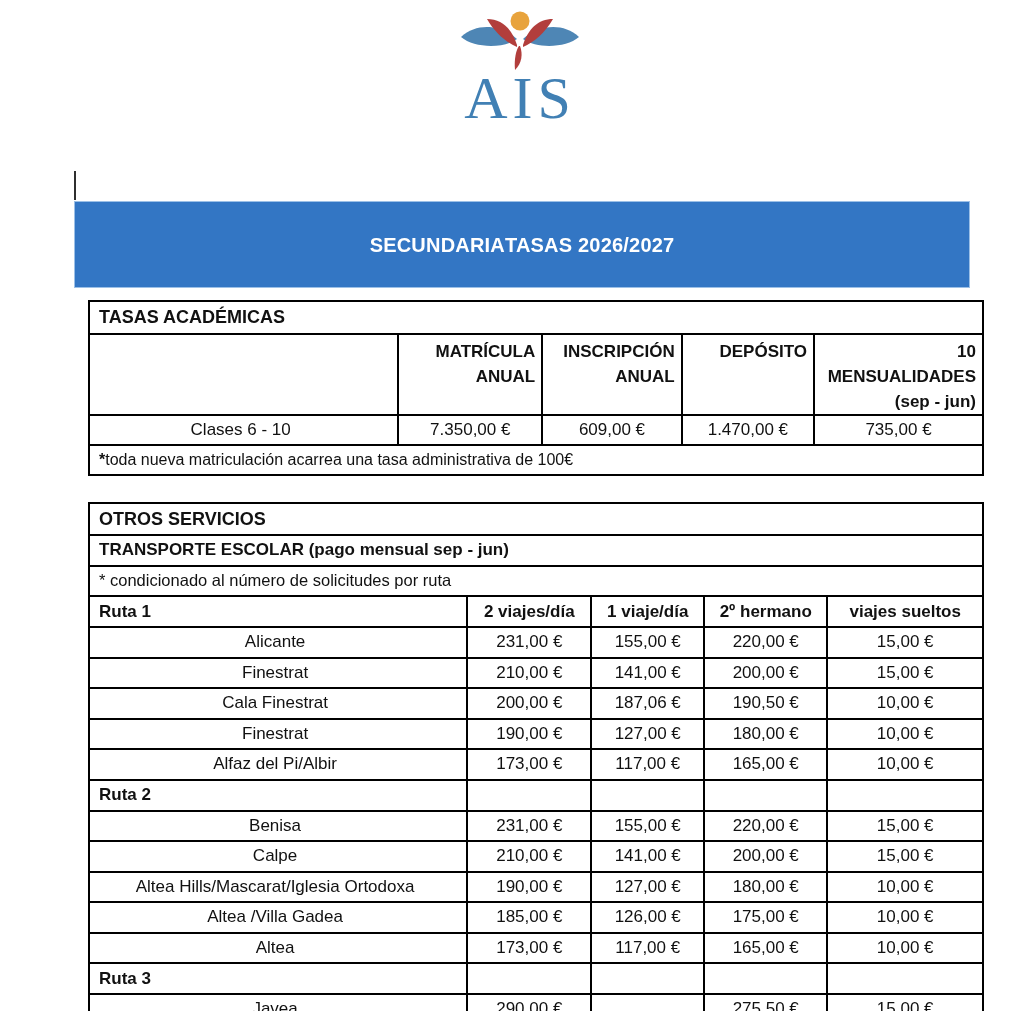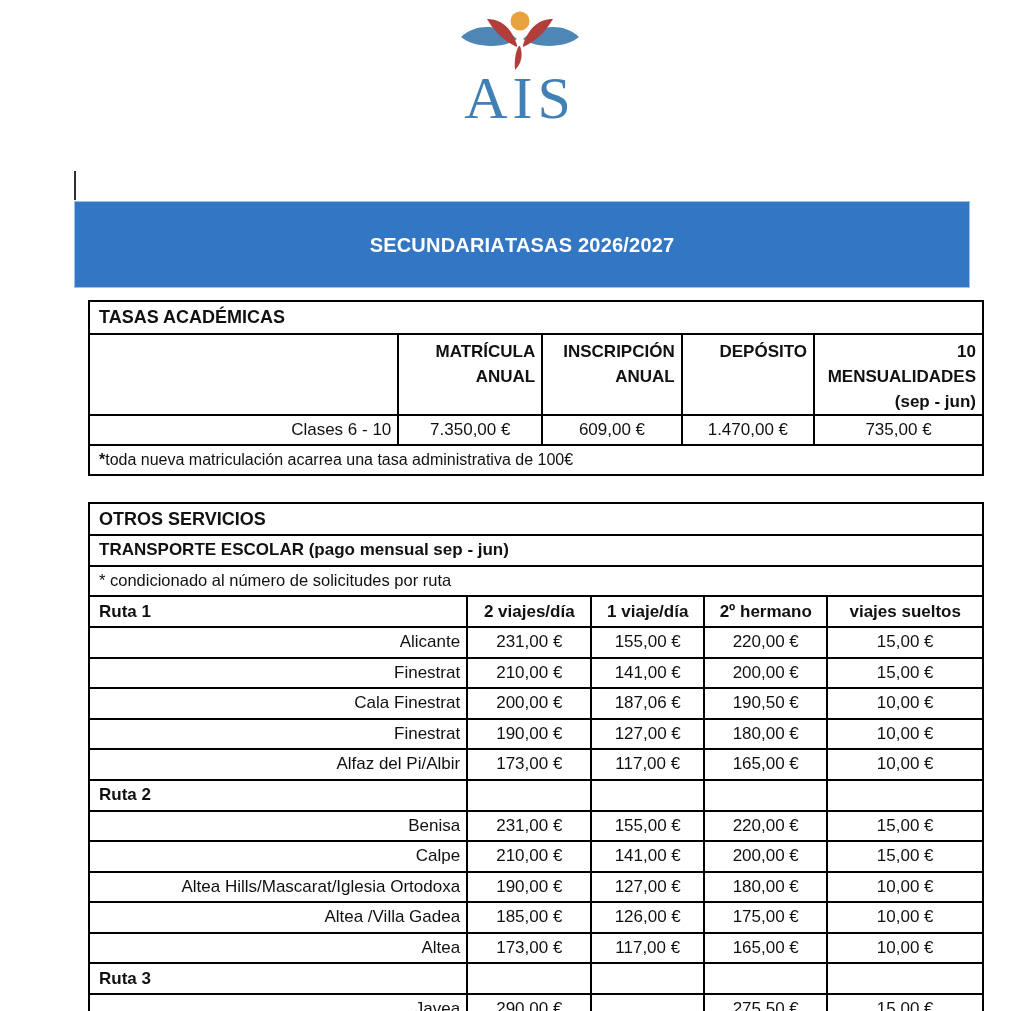--- a/index.html
+++ b/index.html
@@ -82,21 +82,21 @@
 
   td.title-cell { height: 33px; font-weight: bold; font-size: 18px; padding-left: 9px; }
   td.head-cell {
     height: 78px;
     vertical-align: top;
     text-align: right;
     font-weight: bold;
     line-height: 25px;
     padding-top: 4px;
   }
-  td.label-cell { padding-left: 0; text-align: right; }
+  td.label-cell { padding-left: 0; text-align: center; }
   td.num-cell { text-align: center; }
   td.note-cell { padding-left: 9px; font-size: 16px; }
   td.note-cell .star { font-weight: bold; }
   td.group-cell { font-weight: bold; padding-left: 9px; }
   td.colhead-cell { font-weight: bold; text-align: center; }
   td.span-bold { font-weight: bold; padding-left: 9px; height: 31px; }
   td.span-reg { padding-left: 9px; height: 31px; font-size: 16.5px; }
   .tbl-transport td { height: 30.5px; }
   .tbl-transport td.title-cell { height: 32px; }
   .tbl-transport td.group-cell, .tbl-transport td.colhead-cell { height: 31px; }

